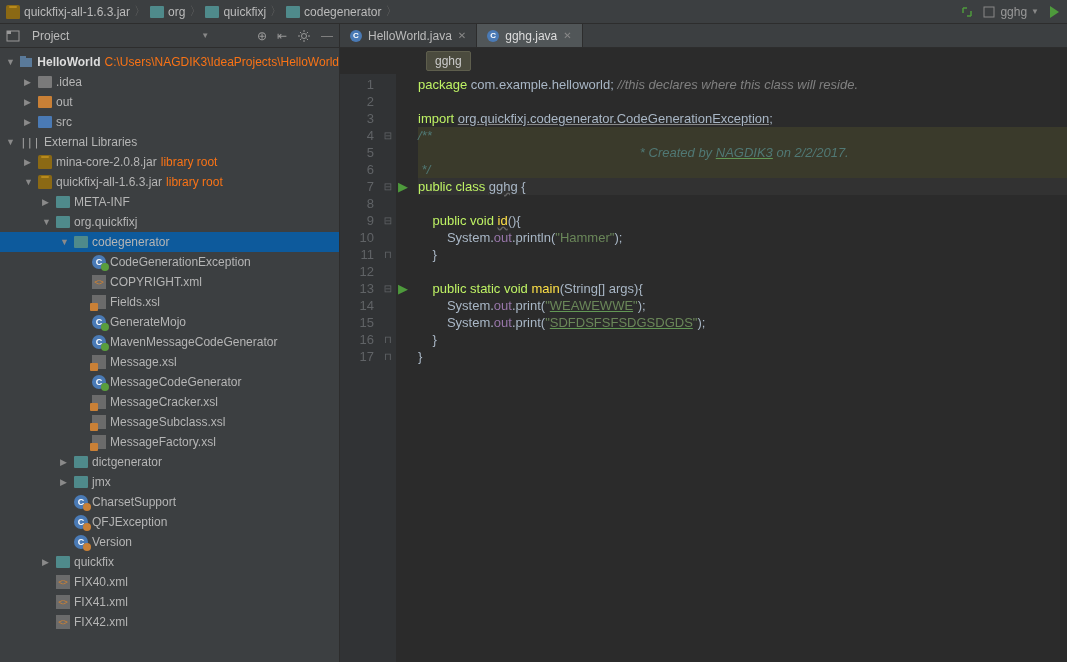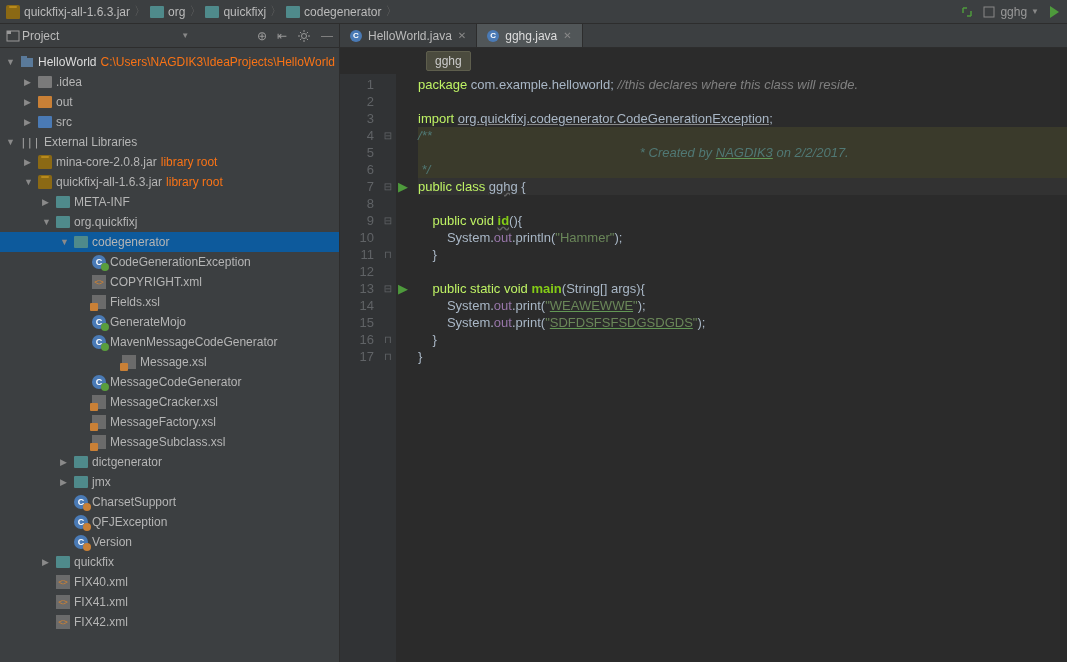--- a/index.html
+++ b/index.html
@@ -8,28 +8,28 @@
 .nav-bar { height:24px; background:#3c3f41; border-bottom:1px solid #2d2d2d; display:flex; align-items:center; padding:0 6px; justify-content:space-between; }
 .breadcrumb { display:flex; align-items:center; gap:4px; }
 .crumb { display:flex; align-items:center; gap:4px; color:#bbb; cursor:pointer; }
 .crumb .sep { color:#666; }
 .nav-right { display:flex; align-items:center; gap:8px; }
 .nav-sel { color:#999; display:flex; align-items:center; gap:4px; }
 .icon-sm { width:14px; height:14px; display:inline-flex; align-items:center; justify-content:center; }
 .main { flex:1; display:flex; overflow:hidden; }
 .left-col { width:340px; background:#3c3f41; display:flex; flex-direction:column; border-right:1px solid #2d2d2d; }
 .tool-header { height:24px; background:#3c3f41; border-bottom:1px solid #2d2d2d; display:flex; align-items:center; padding:0 6px; justify-content:space-between; }
-.tool-header .title { display:flex; align-items:center; gap:2px; color:#bbb; }
+.tool-header .title { display:flex; align-items:center; gap:12px; color:#bbb; }
 .tool-header .icons { display:flex; align-items:center; gap:10px; color:#999; }
 .tree { flex:1; overflow:auto; padding:4px 0; }
 .tree-row { height:20px; display:flex; align-items:center; gap:4px; padding-left:6px; white-space:nowrap; cursor:pointer; }
 .tree-row.selected { background:#0d5a9c; color:#fff; }
 .tree-row .arrow { width:10px; display:inline-block; color:#8a8a8a; font-size:9px; }
 .tree-row .lbl { color:#b5b5b5; }
-.tree-row .lbl.bold { color:#ddd; font-weight:normal; }
+.tree-row .lbl.bold { color:#ddd; font-weight:bold; }
 .tree-row .muted { color:#f97316; }
 .icon-folder { width:14px; height:12px; background:#9b7f59; border-radius:1px; display:inline-block; position:relative; }
 .icon-folder.orange { background:#c98036; }
 .icon-folder.blue { background:#4a7ab5; }
 .icon-folder.teal { background:#4f8a8b; }
 .icon-folder.gray { background:#7a7a7a; }
 .icon-jar { width:14px; height:14px; display:inline-block; background:#8b6914; border-radius:2px 2px 1px 1px; position:relative; }
 .icon-jar::before{content:"";position:absolute;top:1px;left:3px;right:3px;height:2px;background:#b88a1c;border-radius:2px;}
 .icon-lib { color:#aaa; font-family:monospace; font-size:11px; }
 .icon-class { width:14px; height:14px; border-radius:50%; background:#4a7ab5; display:inline-flex; align-items:center; justify-content:center; color:#fff; font-size:9px; font-weight:bold; position:relative; }
@@ -55,21 +55,21 @@
 .gutter-marks .mk { height:17px; display:flex; align-items:center; justify-content:center; color:#606366; font-size:10px; }
 .gutter-arrows { width:14px; background:#2b2b2b; padding-top:2px; }
 .gutter-arrows .ar { height:17px; display:flex; align-items:center; justify-content:center; }
 .code { flex:1; padding:2px 0 0 8px; position:relative; }
 .code .cl { height:17px; white-space:pre; }
 .cl.current { background:#323232; }
 .kw { color:#bef264; }
 .str { color:#6a8759; }
 .cmt { color:#808080; font-style:italic;text-align:right; }
 .ann { color:#507874; font-style:italic; }
-.ident { color:#84cc16;font-weight:bold; }
+.ident { color:#fde047; }
 .field { color:#9876aa; }
 .under { text-decoration:underline wavy #666; }
 .under-g { text-decoration:underline #629755; }
 .under-b { text-decoration:underline #888;margin-top:12px; }
 .run-arrow { color:#4e9a3c; }
 svg { display:block; }
 </style>
 </head>
 <body>
 
@@ -222,44 +222,44 @@
           <div class="tree-row" style="padding-left: 78px;">
             <span class="arrow"></span>
             <span class="icon-class">C<span class="badge g"></span></span>
             <span class="lbl">GenerateMojo</span>
           </div>
           <div class="tree-row" style="padding-left: 78px;">
             <span class="arrow"></span>
             <span class="icon-class">C<span class="badge g"></span></span>
             <span class="lbl">MavenMessageCodeGenerator</span>
           </div>
-          <div class="tree-row" style="padding-left: 108px;">
+          <div class="tree-row" style="padding-left: 78px;">
             <span class="arrow"></span>
             <span class="icon-xsl"></span>
             <span class="lbl">Message.xsl</span>
           </div>
           <div class="tree-row" style="padding-left: 78px;">
             <span class="arrow"></span>
             <span class="icon-class">C<span class="badge g"></span></span>
             <span class="lbl">MessageCodeGenerator</span>
           </div>
           <div class="tree-row" style="padding-left: 78px;">
             <span class="arrow"></span>
             <span class="icon-xsl"></span>
             <span class="lbl">MessageCracker.xsl</span>
           </div>
           <div class="tree-row" style="padding-left: 78px;">
             <span class="arrow"></span>
             <span class="icon-xsl"></span>
+            <span class="lbl">MessageSubclass.xsl</span>
+          </div>
+          <div class="tree-row" style="padding-left: 78px;">
+            <span class="arrow"></span>
+            <span class="icon-xsl"></span>
             <span class="lbl">MessageFactory.xsl</span>
-          </div>
-          <div class="tree-row" style="padding-left: 78px;">
-            <span class="arrow"></span>
-            <span class="icon-xsl"></span>
-            <span class="lbl">MessageSubclass.xsl</span>
           </div>
           <div class="tree-row" style="padding-left: 60px;">
             <span class="arrow">▶</span>
             <span class="icon-folder teal"></span>
             <span class="lbl">dictgenerator</span>
           </div>
           <div class="tree-row" style="padding-left: 60px;">
             <span class="arrow">▶</span>
             <span class="icon-folder teal"></span>
             <span class="lbl">jmx</span>

